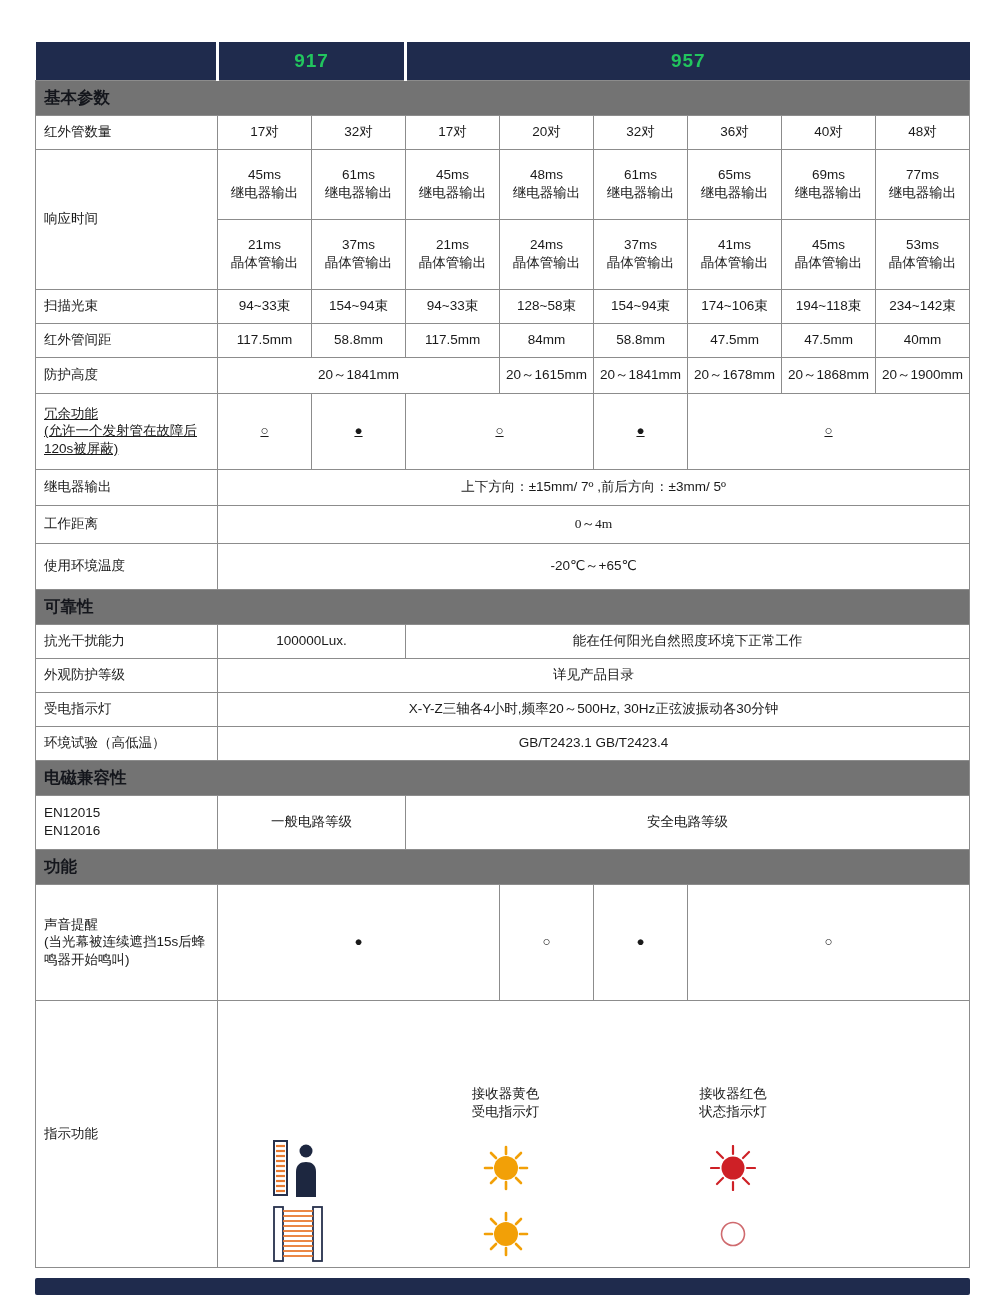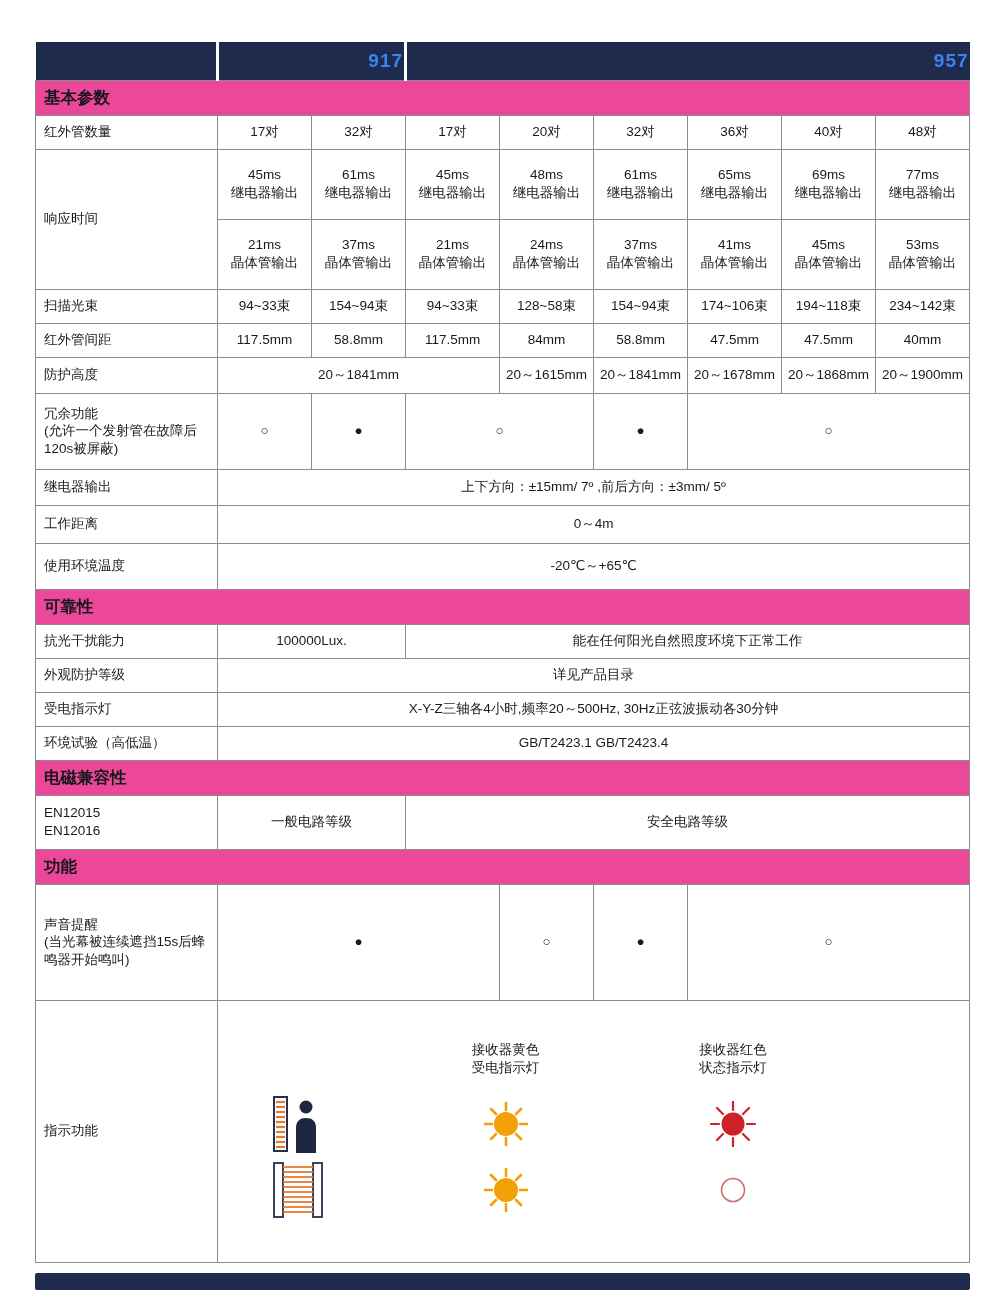--- a/index.html
+++ b/index.html
@@ -13,59 +13,60 @@
 
   table.spec { border-collapse:collapse; table-layout:fixed; width:935px; }
   col.col-label { width:182px; }
   col.col-data  { width:94px; }
 
   .spec td { border:1px solid #8c8c8c; font-size:13.5px; line-height:1.3; }
   .spec thead th { border:none; }
 
   
   tr.model-row th {
-    background:#1f2b4d; color:#3b82f6;
+    background:#1f2b4d; color:#22c55e;
     font-size:19px; font-weight:700; letter-spacing:1px;
-    height:38px; text-align:right; vertical-align:middle;
+    height:38px; text-align:center; vertical-align:middle;
   }
   tr.model-row th + th { border-left:3px solid #ffffff; }
 
   
   tr.section-row td {
-    background:#ec4899; color:#14161c;
+    background:#737373; color:#14161c;
     font-weight:700; font-size:16.5px;
     text-align:left; padding:5px 8px; height:35px;
   }
 
   .label {
     text-align:left; padding:4px 6px 4px 8px;
     white-space:pre-line; font-size:13.5px;
   }
   .c { text-align:center; vertical-align:middle; padding:2px; }
   .pre { white-space:pre-line;text-align:center; }
   .small { font-size:12.5px; }
   .sym { font-size:17px; }
 
   tr.rh-s  { height:34px; }
   tr.rh-36 { height:36px; }
-  tr.rh-38 { height:38px; }
+  tr.rh-38 { height:38px;font-family:Liberation Serif, serif; }
   tr.rh-46 { height:46px; }
   tr.rh-54 { height:54px; }
   tr.rh-70 { height:70px; }
-  tr.rh-76 { height:76px; }
+  tr.rh-76 { height:76px;text-decoration:underline; }
   tr.rh-116 { height:116px;margin-top:20px; }
   tr.rh-ind { height:262px; }
 
   
   td.indicator-cell { vertical-align:top; padding:0; }
   .ind-grid {
     display:grid;
     grid-template-columns:160px 255px 200px;
     grid-template-rows:84px 66px 66px;
     padding-top:6px;
+    margin-top:44px;
   }
   .ind-title {
     grid-row:1; align-self:end; justify-self:center;
     text-align:center; font-size:13.5px; padding-bottom:14px;
     white-space:pre-line;
   }
   .ind-item { justify-self:center; align-self:center; line-height:0; }
 
   .footer-bar {
     width:935px; height:17px; margin-top:10px;

